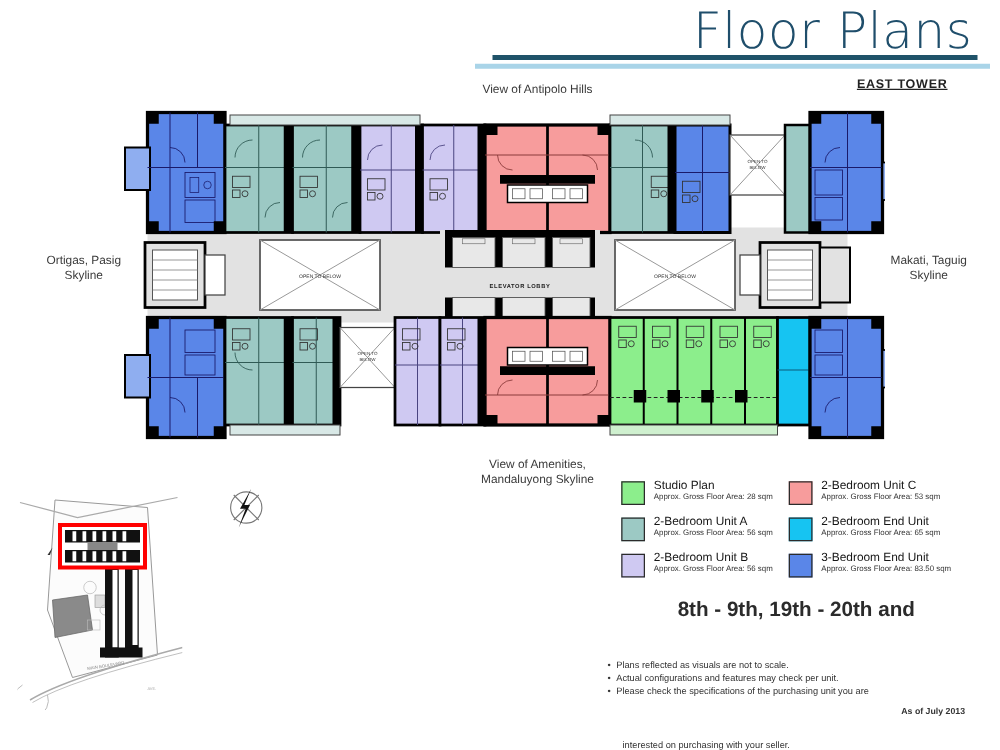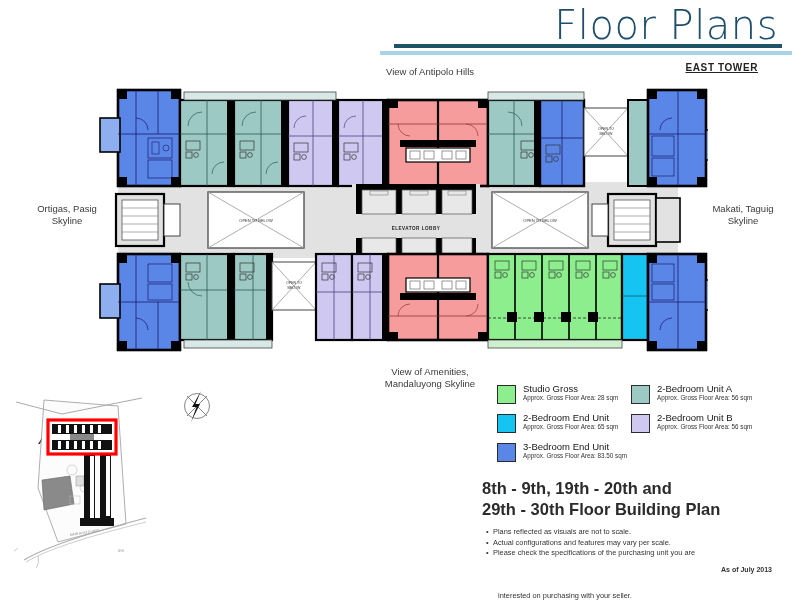--- a/index.html
+++ b/index.html
@@ -51,21 +51,21 @@
     width: 19px; height: 19px; border: 1.5px solid #2b2b2b;
     margin-right: 7px; flex: none; margin-top: 1px;
   }
   .legend-txt { line-height: 1.1; }
   .legend-name { font-size: 9.5px; color: #161616; font-weight: 400; }
   .legend-sub  { font-size: 6.3px; color: #333; margin-top: 1px; }
 
   
   .plan-heading {
     position: absolute; left: 482px; top: 478px; width: 310px;
-    font-size: 16.5px; font-weight: bold; color: #2b2b2b; line-height: 1.28;
+    font-size: 16.5px; font-weight: bold; color: #2b2b2b; line-height: 1.28; text-align: center;
   }
   .notes { position: absolute; left: 486px; top: 527px; width: 300px; font-size: 7.4px; color: #333; line-height: 1.42; }
   .notes div { padding-left: 7px; position: relative; }
   .notes div .b { position: absolute; left: 0; top: 0; }
   .notes .cont { padding-left: 12px; margin-top: 32px; }
   .asof { position: absolute; right: 28px; top: 566px; font-size: 7px; font-weight: bold; color: #333; }
 </style>
 </head>
 <body>
 
@@ -441,22 +441,29 @@
       <text x="56" y="144" font-family="Liberation Sans, sans-serif" font-size="3.4" fill="#888" transform="rotate(-9 56 144)">MAIN BOULEVARD</text>
       <text x="104" y="160" font-family="Liberation Sans, sans-serif" font-size="3.2" fill="#aaa">AVE.</text>
     </svg>
   </div>
 
   <div class="legend">
     <div class="legend-grid">
       <div class="legend-item">
         <div class="swatch" style="background:#8CEE8C"></div>
         <div class="legend-txt">
-          <div class="legend-name">Studio Gross</div>
+          <div class="legend-name">Studio Plan</div>
           <div class="legend-sub">Approx. Gross Floor Area: 28 sqm</div>
+        </div>
+      </div>
+      <div class="legend-item">
+        <div class="swatch" style="background:#F79C9C"></div>
+        <div class="legend-txt">
+          <div class="legend-name">2-Bedroom Unit C</div>
+          <div class="legend-sub">Approx. Gross Floor Area: 53 sqm</div>
         </div>
       </div>
 
       <div class="legend-item">
         <div class="swatch" style="background:#9CC9C4"></div>
         <div class="legend-txt">
           <div class="legend-name">2-Bedroom Unit A</div>
           <div class="legend-sub">Approx. Gross Floor Area: 56 sqm</div>
         </div>
       </div>
@@ -480,25 +487,24 @@
         <div class="legend-txt">
           <div class="legend-name">3-Bedroom End Unit</div>
           <div class="legend-sub">Approx. Gross Floor Area: 83.50 sqm</div>
         </div>
       </div>
     </div>
   </div>
 
   <div class="plan-heading">
     <div>8th - 9th, 19th - 20th and</div>
-    <div>29th - 30th Floor Building Plan</div>
   </div>
 
   <div class="notes">
     <div><span class="b">•</span><span>Plans reflected as visuals are not to scale.</span></div>
-    <div><span class="b">•</span><span>Actual configurations and features may vary per scale.</span></div>
+    <div><span class="b">•</span><span>Actual configurations and features may check per unit.</span></div>
     <div><span class="b">•</span><span>Please check the specifications of the purchasing unit you are</span></div>
     <div class="cont">interested on purchasing with your seller.</div>
   </div>
 
   <div class="asof">As of July 2013</div>
 
 </div>
 
 </body></html>

